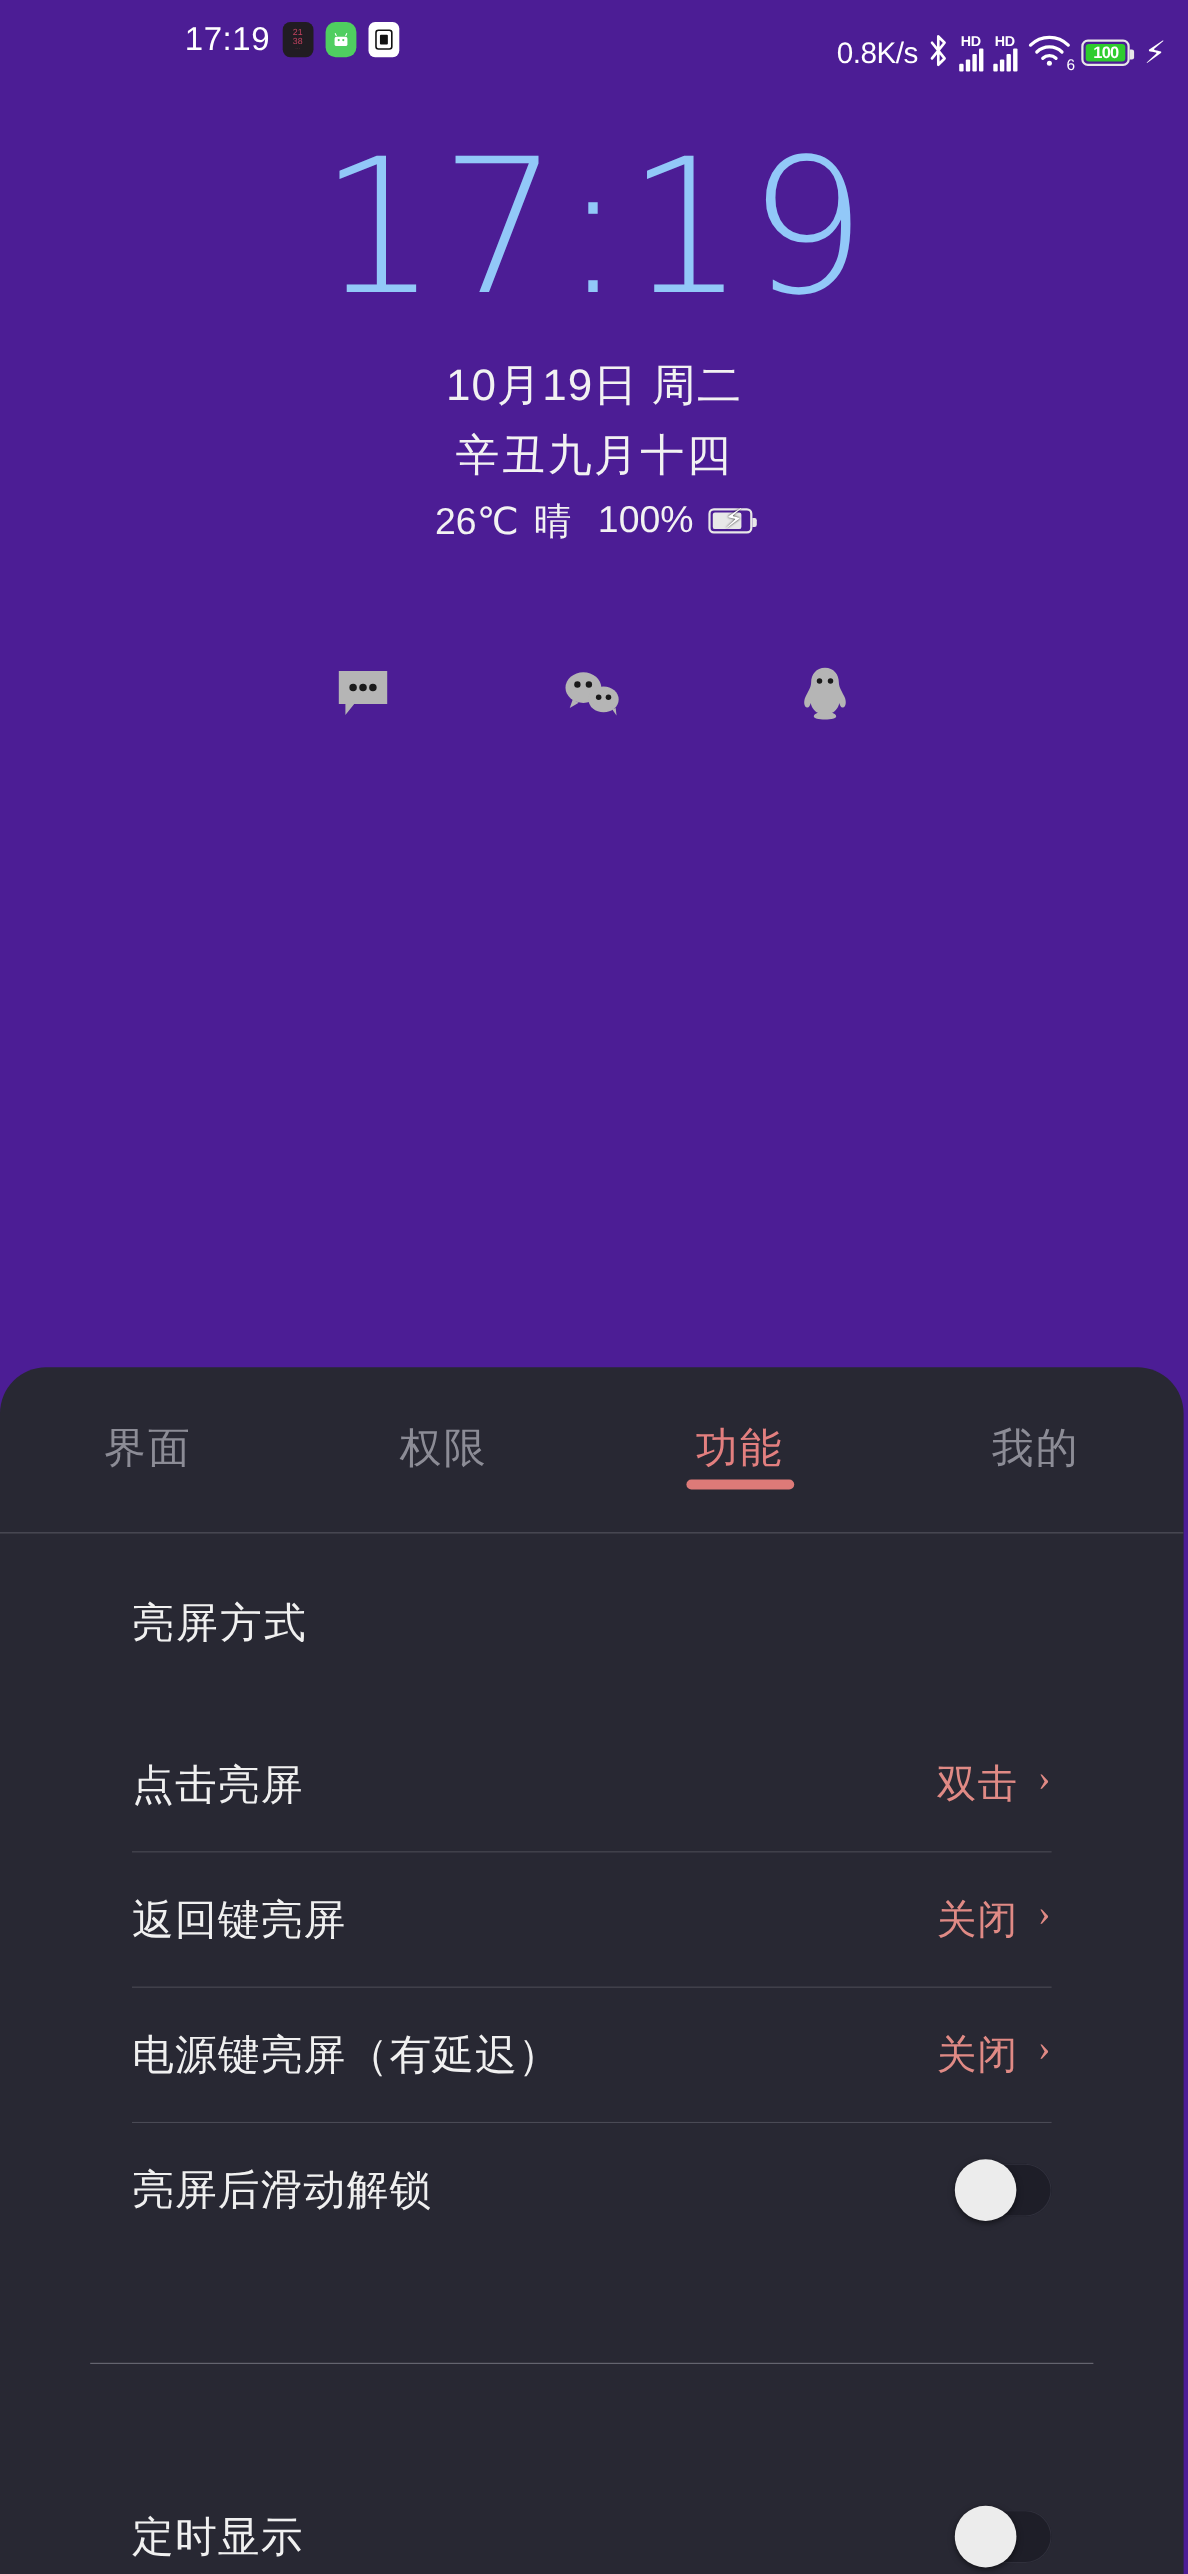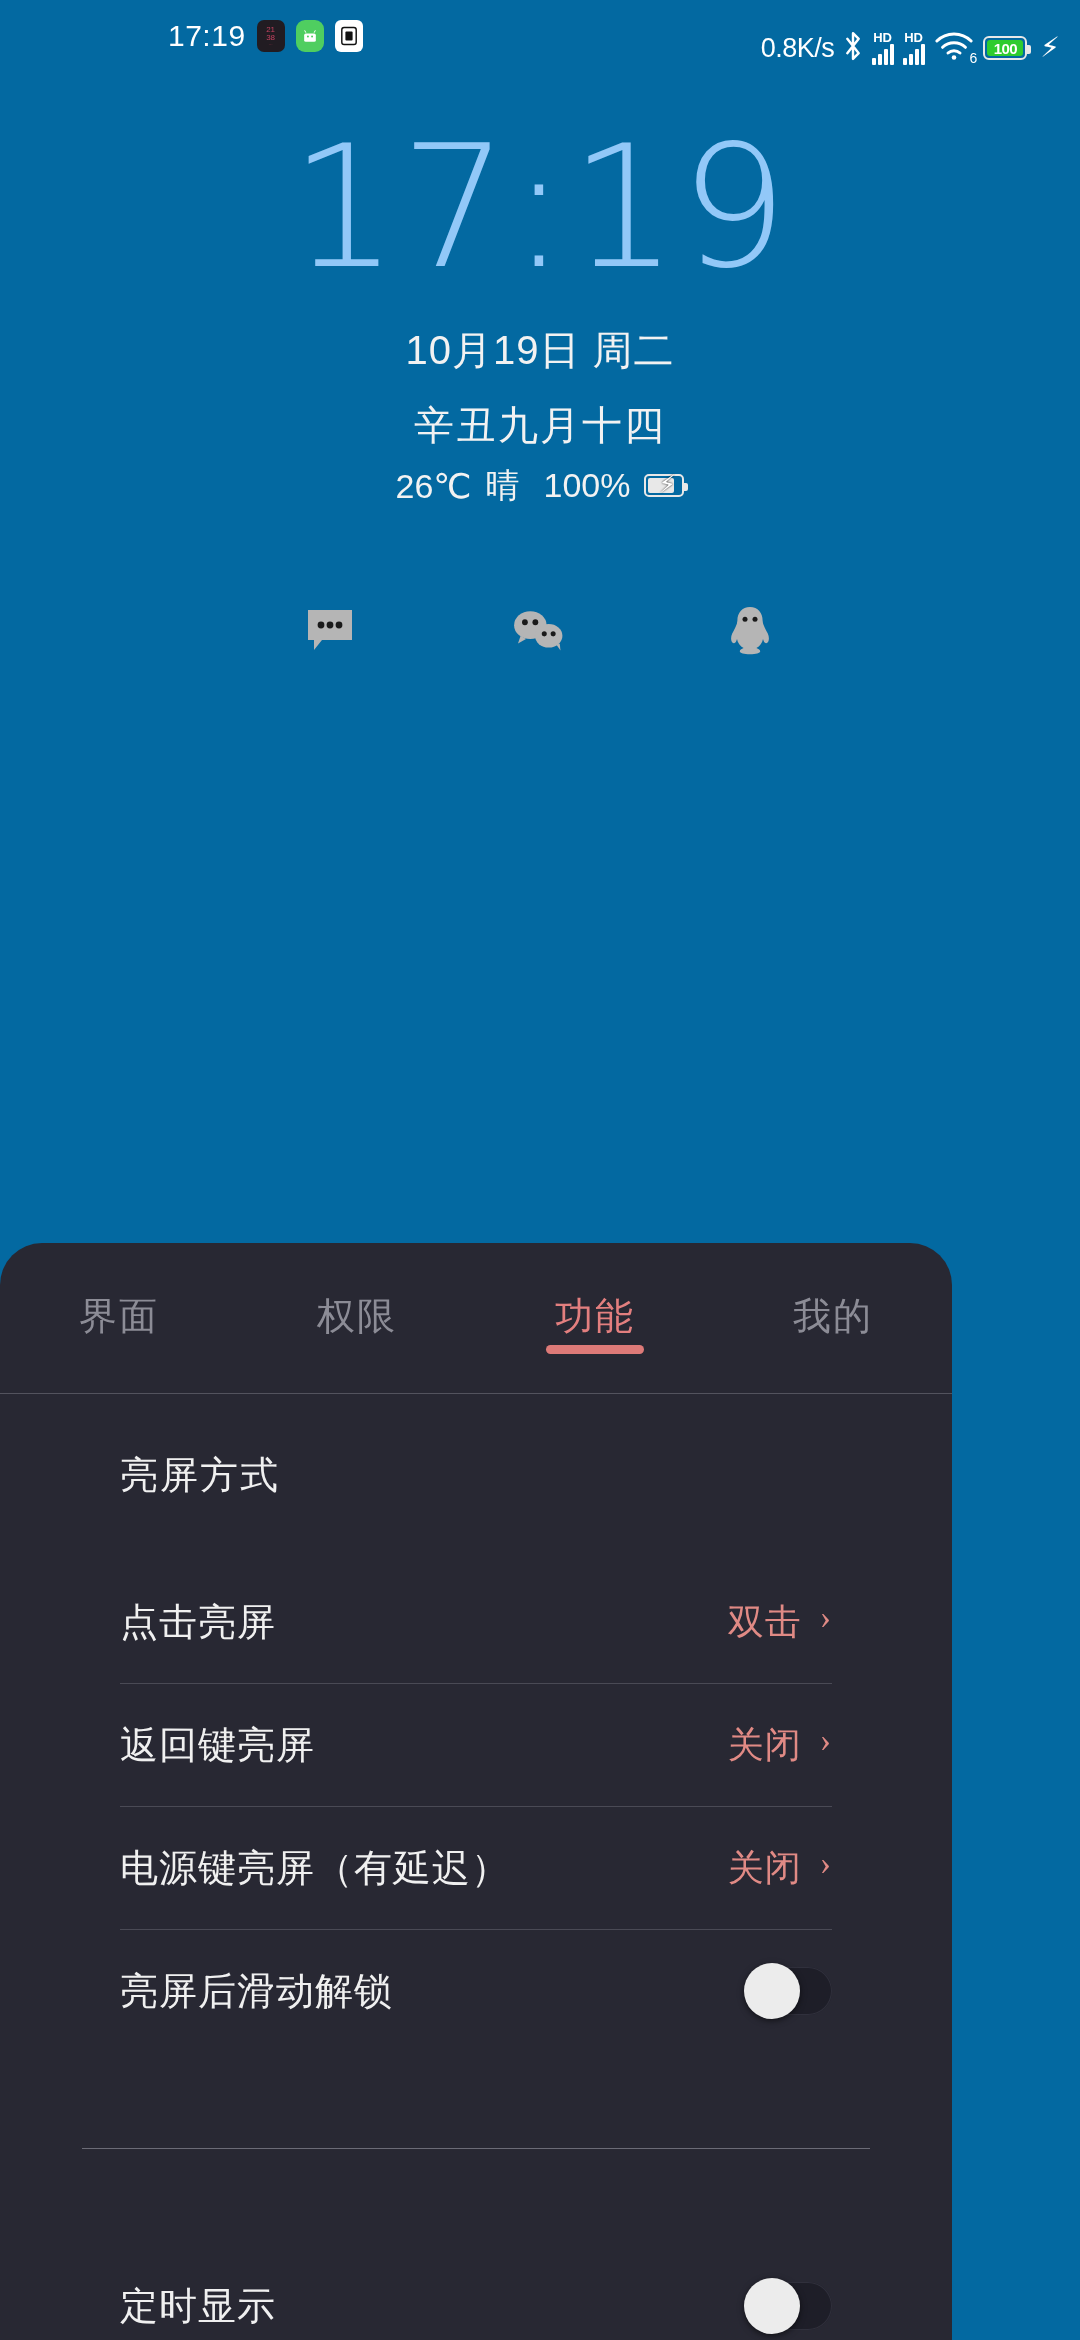--- a/index.html
+++ b/index.html
@@ -2,21 +2,21 @@
 <html><head>
 <meta charset="utf-8">
 <style>
   * { margin:0; padding:0; box-sizing:border-box; }
   html,body {
     width:1080px; height:2340px;
     background:#000;
     font-family:"Liberation Sans","DejaVu Sans",sans-serif;
     overflow:hidden;
   }
-  #screen { position:relative; width:1080px; height:2340px; background:#0369a1; overflow:hidden; }
+  #screen { position:relative; width:1080px; height:2340px; background:#4c1d95; overflow:hidden; }
 
   
   .statusbar{
     position:absolute; top:0; left:0; width:1080px; height:72px;
     display:flex; align-items:center; color:#fff;
   }
   .sb-left{ position:absolute; left:168px; display:flex; align-items:center; gap:11px; }
   .sb-clock{ font-size:30px; letter-spacing:0.5px; color:#fff; font-weight:400; }
   .sb-icon-widget{
     width:28px; height:32px; border-radius:7px; background:#211c22;
@@ -55,37 +55,37 @@
   .bolt{ font-size:28px; color:#fff; line-height:1; margin-left:4px; }
 
   
   .lock{ position:absolute; top:0; left:0; width:1080px; text-align:center; }
   .lock-time{
     margin-top:128px; font-size:170px; line-height:0.94; font-weight:300;
     color:#92c8f8; letter-spacing:2px;
     font-family:"DejaVu Sans","Liberation Sans",sans-serif;
   }
   .lock-date{ margin-top:35px; font-size:40px; color:#f2f2f2; font-weight:400; letter-spacing:1px; }
-  .lock-lunar{ margin-top:20px; font-size:40px; color:#f2f2f2; font-weight:400; letter-spacing:2px; }
+  .lock-lunar{ margin-top:8px; font-size:40px; color:#f2f2f2; font-weight:400; letter-spacing:2px; }
   .lock-wb{ margin-top:10px; font-size:34px; color:#f2f2f2; display:flex; align-items:center; justify-content:center; gap:14px; }
   .lock-batt{
     position:relative; width:40px; height:23px; border:2.5px solid #e8e8e8; border-radius:5px;
     display:inline-block; vertical-align:middle;
   }
   .lock-batt::after{ content:""; position:absolute; right:-6px; top:7px; width:4px; height:8px; background:#e8e8e8; border-radius:0 2px 2px 0; }
   .lock-batt .lf{ position:absolute; left:2px; top:2px; bottom:2px; right:8px; background:#e8e8e8; border-radius:2px; }
   .lock-batt .lb{ position:absolute; left:12px; top:-4px; font-size:25px; color:#fff; line-height:1; text-shadow:0 0 2px #000; }
 
   
   .notif{ position:absolute; top:600px; left:0; width:1080px; display:flex; justify-content:center; gap:150px; }
   .notif > div{ width:60px; height:60px; display:flex; align-items:center; justify-content:center; }
 
   
   .panel{
-    position:absolute; left:0; top:1243px; width:952px; height:1097px;
+    position:absolute; left:0; top:1243px; width:1076px; height:1097px;
     background:#282833; border-radius:42px 42px 0 0; overflow:hidden;
   }
   .tabs{ height:150px; display:flex; align-items:flex-start; }
   .tab{
     flex:1; text-align:center; position:relative; padding-top:48px;
     font-size:38px; color:#8c8c96; letter-spacing:2px;
   }
   .tab.active{ color:#e37f7f; }
   .tab .underline{
     position:absolute; left:50%; transform:translateX(-50%); bottom:-12px;

